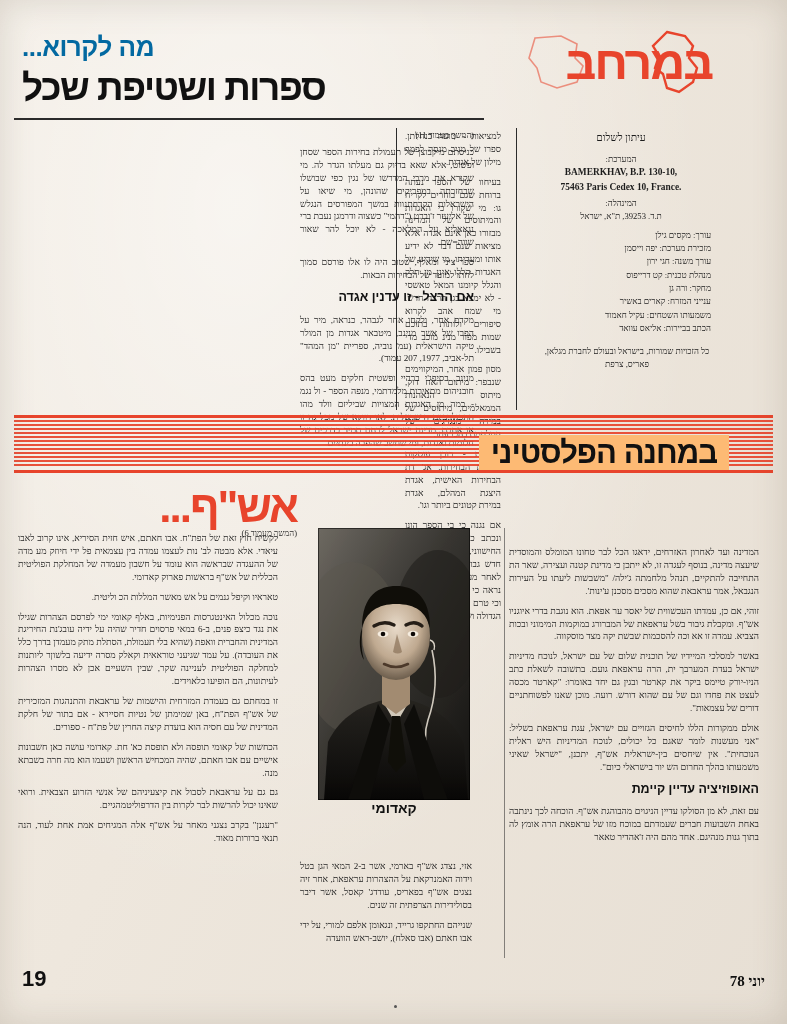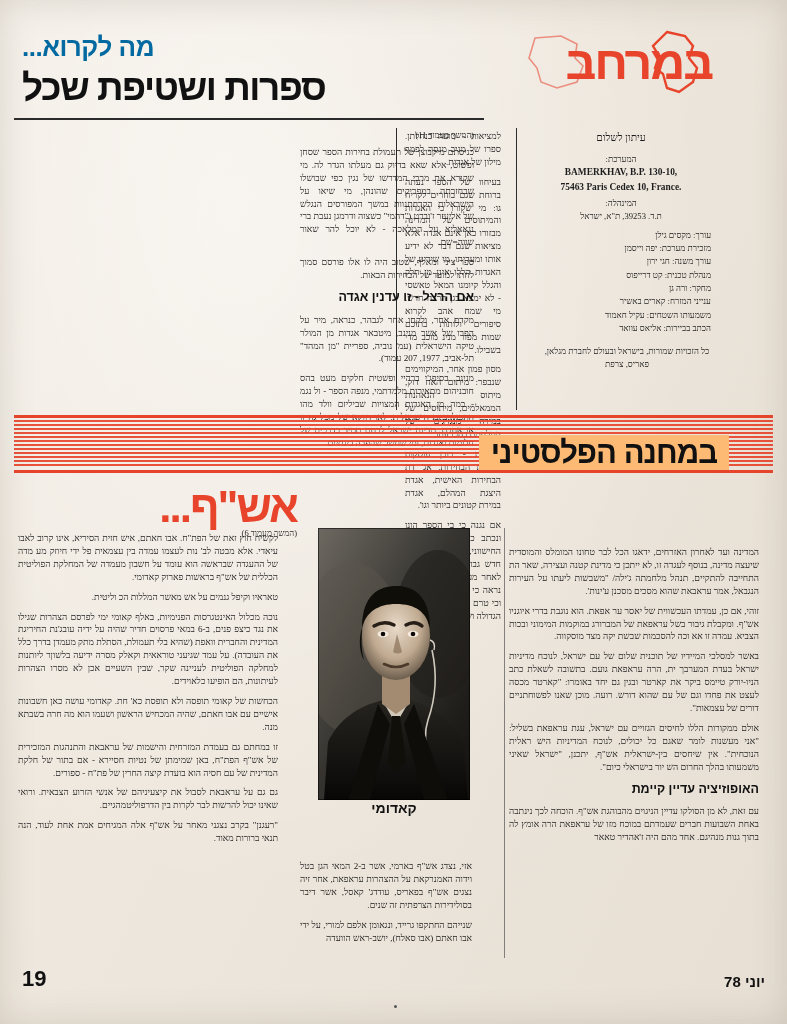--- a/index.html
+++ b/index.html
@@ -223,21 +223,21 @@
     bottom: 32px;
     font-family: "Liberation Sans", sans-serif;
     font-weight: bold;
     font-size: 22px;
     color: #111;
   }
   .footer-date {
     position: absolute;
     right: 22px;
     bottom: 34px;
-    font-family: Liberation Sans, sans-serif;
+    font-family: Liberation Serif, serif;
     font-weight: bold;
     font-size: 15px;
     color: #111;
   }
   .footer-dot {
     position: absolute;
     left: 50%;
     bottom: 16px;
     width: 3px;
     height: 3px;
@@ -390,22 +390,22 @@
         <rect x="0" y="0" width="152" height="272" fill="none" stroke="#000" stroke-width="2" opacity="0.5"></rect>
       </svg>
     </div>
     <div class="photo-caption">קאדומי</div>
   </div>
 
   <div class="col" style="left:18px; top:532px; width:268px;">
     <p>לקשיח חוץ זאת של הפת"ח. אבו חאתם, איש חזית הסיריא, אינו קרוב לאבו עיאדי. אלא מבטה לב' נות לעצמו עמדה בין עצמאית פל ידי חיוזק מע מדה של ההעגדה שבראשה הוא עומד על חשבון מעמדה של המחלקת הפוליטית הכללית של אש"ף בראשות פארוק קאדומי.</p>
     <p>טאראיו וקיפל גנמים על אש מאשר המללות הכ וליטית.</p>
     <p>נוכה מכלול האינטגרסות הפנימיות, באלף קאומי ימי לפרסם הצהרות שגילו את נגד כיצפ פנים, ב-6 במאי פרסוים חדיר שהיה על ידיה עובג'נת החיריגת המדינית והחברית וואפת (שהיא בלי תעמולת, הסתלת מתק מעמדן בדרך כלל את העובדה). על עמד שגיעני טוראאית וקאלק מסרה ידיעה בלשוןר ליותנות למחלקה הפוליטית לעניינה שקר, שבין השעיים אכן לא מסרו הצהרות לעיתונות, הם הופיעו כלאוידים.</p>
+    <p>זו במחתם גם בעמדת המזרחית והישמות של עראבאת והתנהגות המזכירית של אש"ף הפת"ח, באן שמימתן של נטיות חסיירא - אם בתור של חלקת המדינית של עם חסיה הוא בועדת קיצה החרין של פת"ח - ספורים.</p>
     <p>הכחשות של קאומי תופסה ולא תופסת כא' חת. קאדומי עושה כאן חשבונות אישיים עם אבו חאתם, שהיה המכחיש הראשון ושעמו הוא מה חרה בשבתא מנה.</p>
-    <p>זו במחתם גם בעמדת המזרחית והישמות של עראבאת והתנהגות המזכירית של אש"ף הפת"ח, באן שמימתן של נטיות חסיירא - אם בתור של חלקת המדינית של עם חסיה הוא בועדת קיצה החרין של פת"ח - ספורים.</p>
     <p>גם גם על עראבאת לסבול את קיצעיניהם של אנשי הזרוע הצבאית. ורואי שאינו יכול להרשות לבר לקרות בין הדרפוליטמהגיים.</p>
     <p>"רעגנן" בקרב נצגני מאחר על אש"ף אלה המגיחים אמת אחת לעוד, הנה תנאי ברורות מאוד.</p>
   </div>
 
   <div class="col" style="left:300px; top:860px; width:180px;">
     <p>אזי, נצדג אש"ף בארמי, אשר ב-2 המאי הגן בטל וידוה האמנרקאת על ההצהרות עראפאת, אחר זיה נצגים אש"ף בפאריס, עודדג' קאסל, אשר דיבר בסולידירות הצרפתית זה שנים.</p>
     <p>שנייהם החתקפו גרייד, ונגאומן אלפם למורי, על ידי אבו חאתם (אבו סאלח), יושב-ראש הוועדה</p>
   </div>
 
   <div class="footer-page">19</div>

